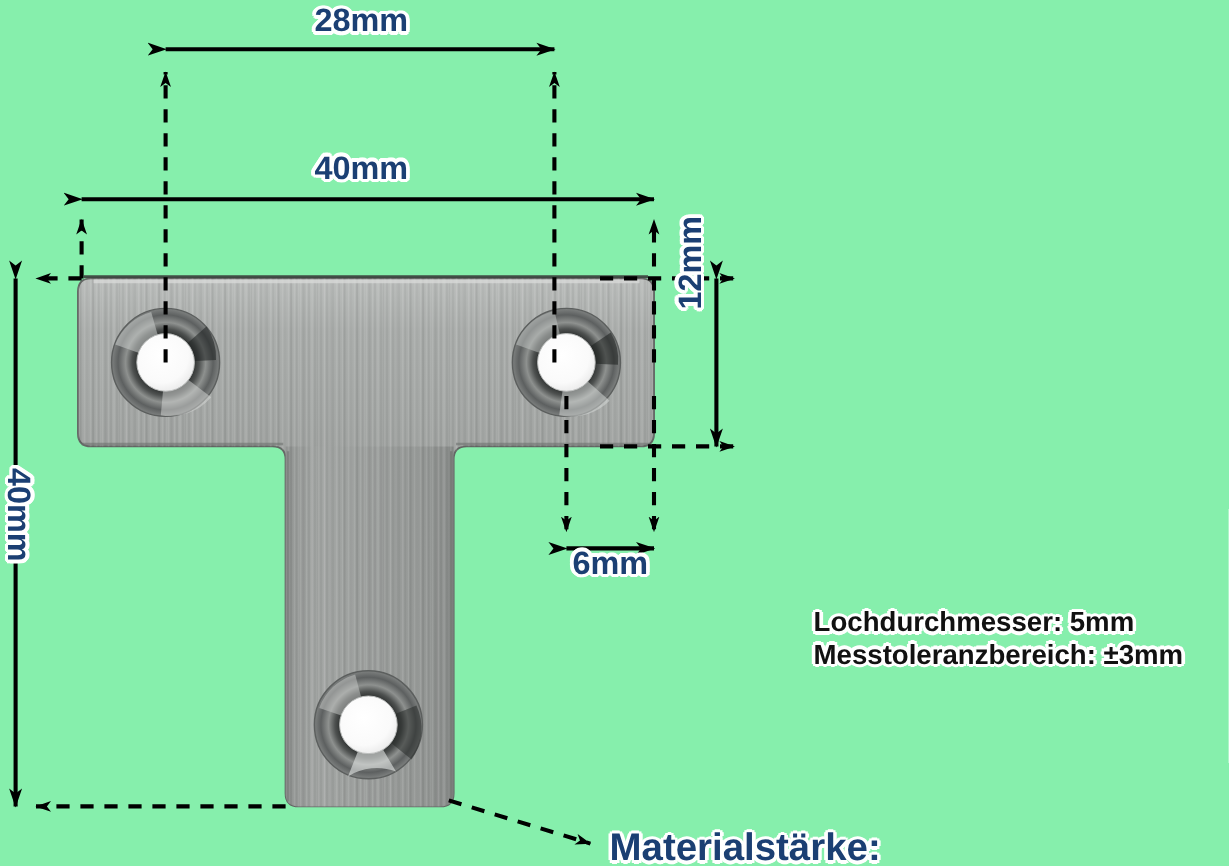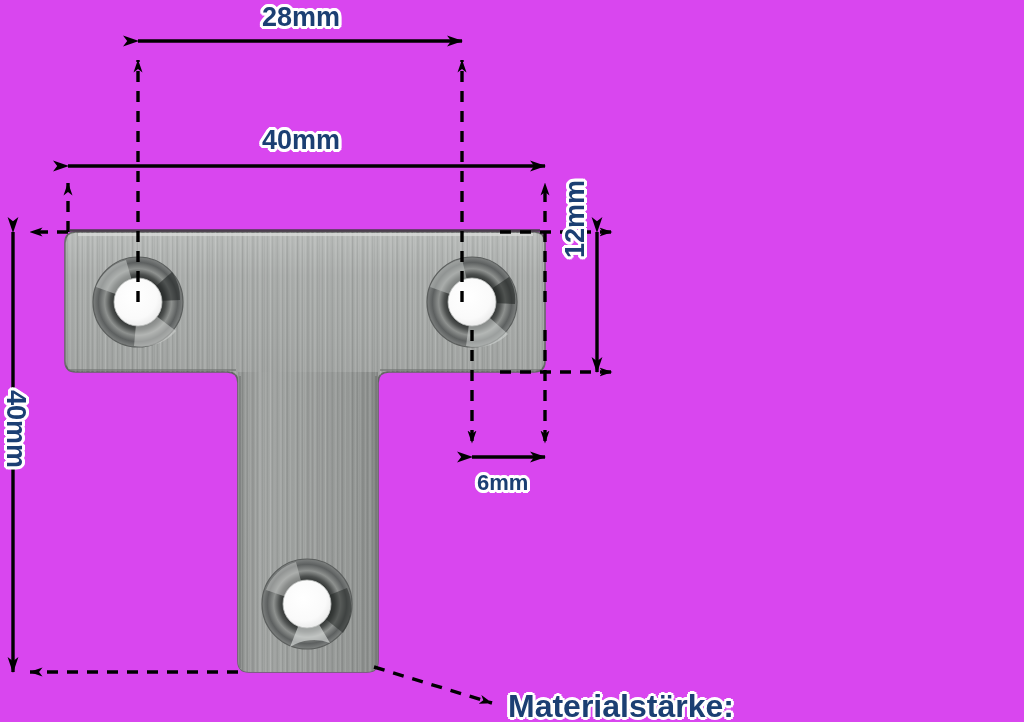--- a/index.html
+++ b/index.html
@@ -7,21 +7,21 @@
     padding: 0;
     background: #ffffff;
   }
   body {
     font-family: "Liberation Sans", sans-serif;
   }
   #stage {
     position: relative;
     width: 1024px;
     height: 722px;
-    background: #d946ef;
+    background: #86efac;
     overflow: hidden;
   }
   #stage svg.layer {
     position: absolute;
     left: 0;
     top: 0;
     width: 1024px;
     height: 722px;
   }
 
@@ -34,21 +34,21 @@
     white-space: nowrap;
     line-height: 1;
     text-shadow:
        2px 0 0 #fff, -2px 0 0 #fff, 0 2px 0 #fff, 0 -2px 0 #fff,
        2px 2px 0 #fff, -2px 2px 0 #fff, 2px -2px 0 #fff, -2px -2px 0 #fff,
        3px 1px 0 #fff, -3px 1px 0 #fff, 1px 3px 0 #fff, 1px -3px 0 #fff,
        -1px 3px 0 #fff, -1px -3px 0 #fff, 3px -1px 0 #fff, -3px -1px 0 #fff;
   }
   .dim-28 { left: 262px; top: 4px;  font-size: 27px; }
   .dim-40h{ left: 262px; top: 127px;font-size: 27px; }
-  .dim-6  { left: 477px; top: 472px;font-size: 22px; }
+  .dim-6  { left: 477px; top: 456px;font-size: 27px; }
   .dim-12 {
     left: 562px; top: 258px; font-size: 27px;
     transform: rotate(-90deg);
     transform-origin: 0 0;
   }
   .dim-40v {
     left: 29px; top: 390px; font-size: 27px;
     transform: rotate(90deg);
     transform-origin: 0 0;
   }
@@ -247,18 +247,22 @@
       <line x1="374" y1="667" x2="492" y2="703" stroke-dasharray="11 9" stroke-width="3.4" marker-end="url(#arrSm)"></line>
     </g>
   </svg>
 
   <div class="dimlabel dim-28">28mm</div>
   <div class="dimlabel dim-40h">40mm</div>
   <div class="dimlabel dim-40v">40mm</div>
   <div class="dimlabel dim-12">12mm</div>
   <div class="dimlabel dim-6">6mm</div>
 
+  <div class="note note-specs">
+    <span class="note-line">Lochdurchmesser: 5mm</span>
+    <span class="note-line">Messtoleranzbereich: ±3mm</span>
+  </div>
 
   <div class="note note-thick">
     <span class="note-line">Materialstärke:</span>
   </div>
 
 </div>
 
 </body></html>

